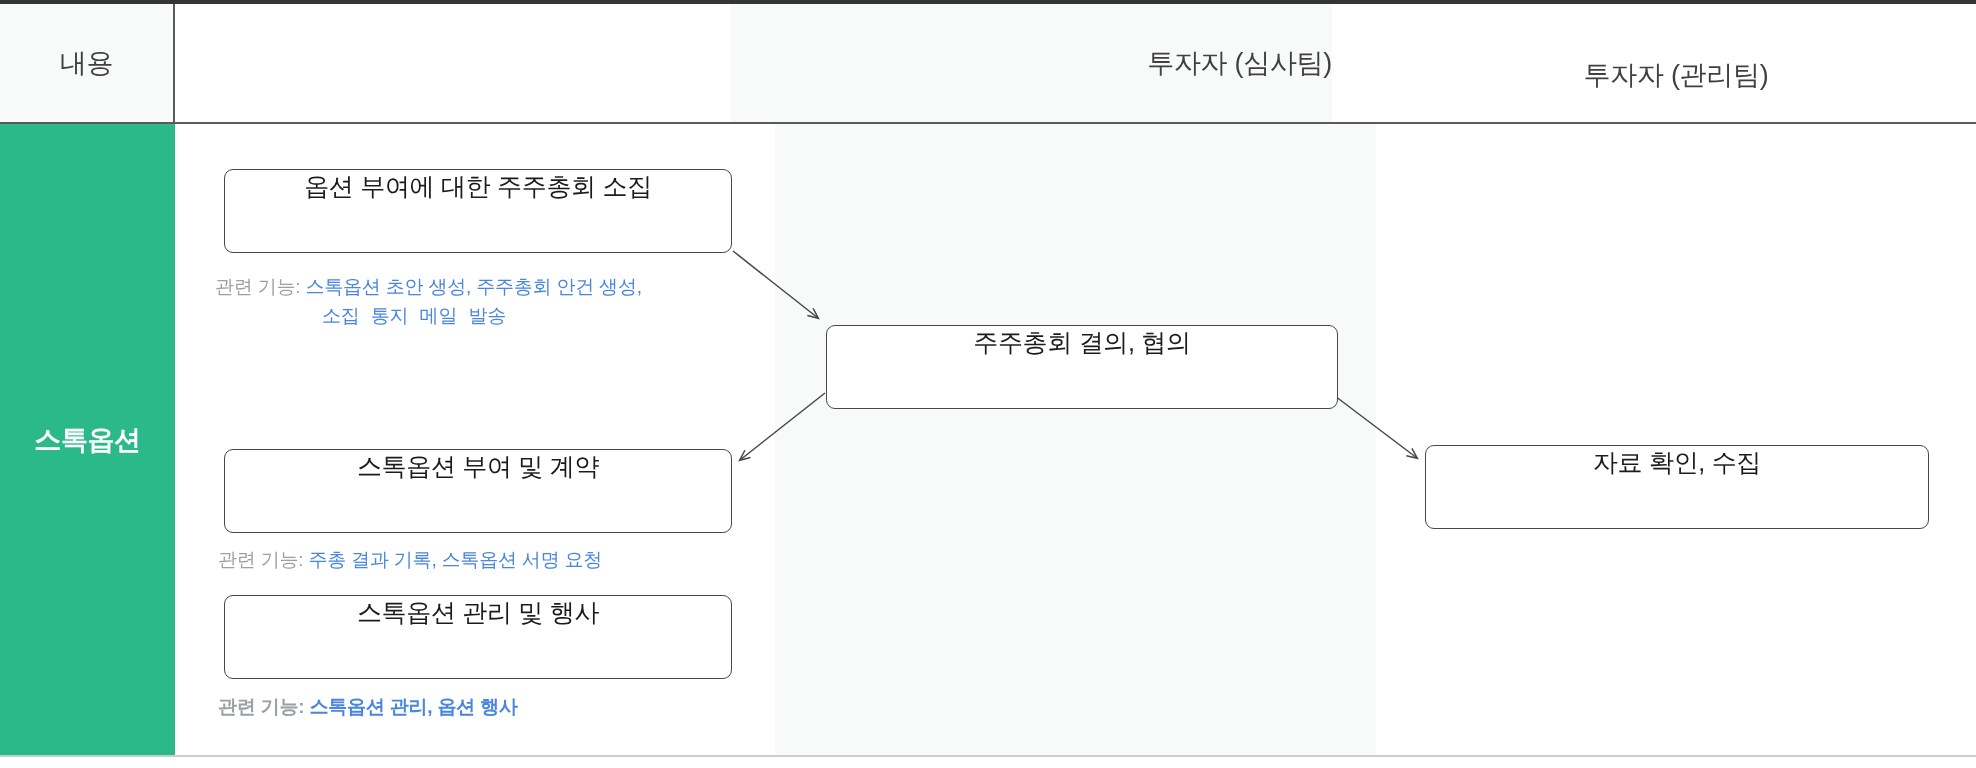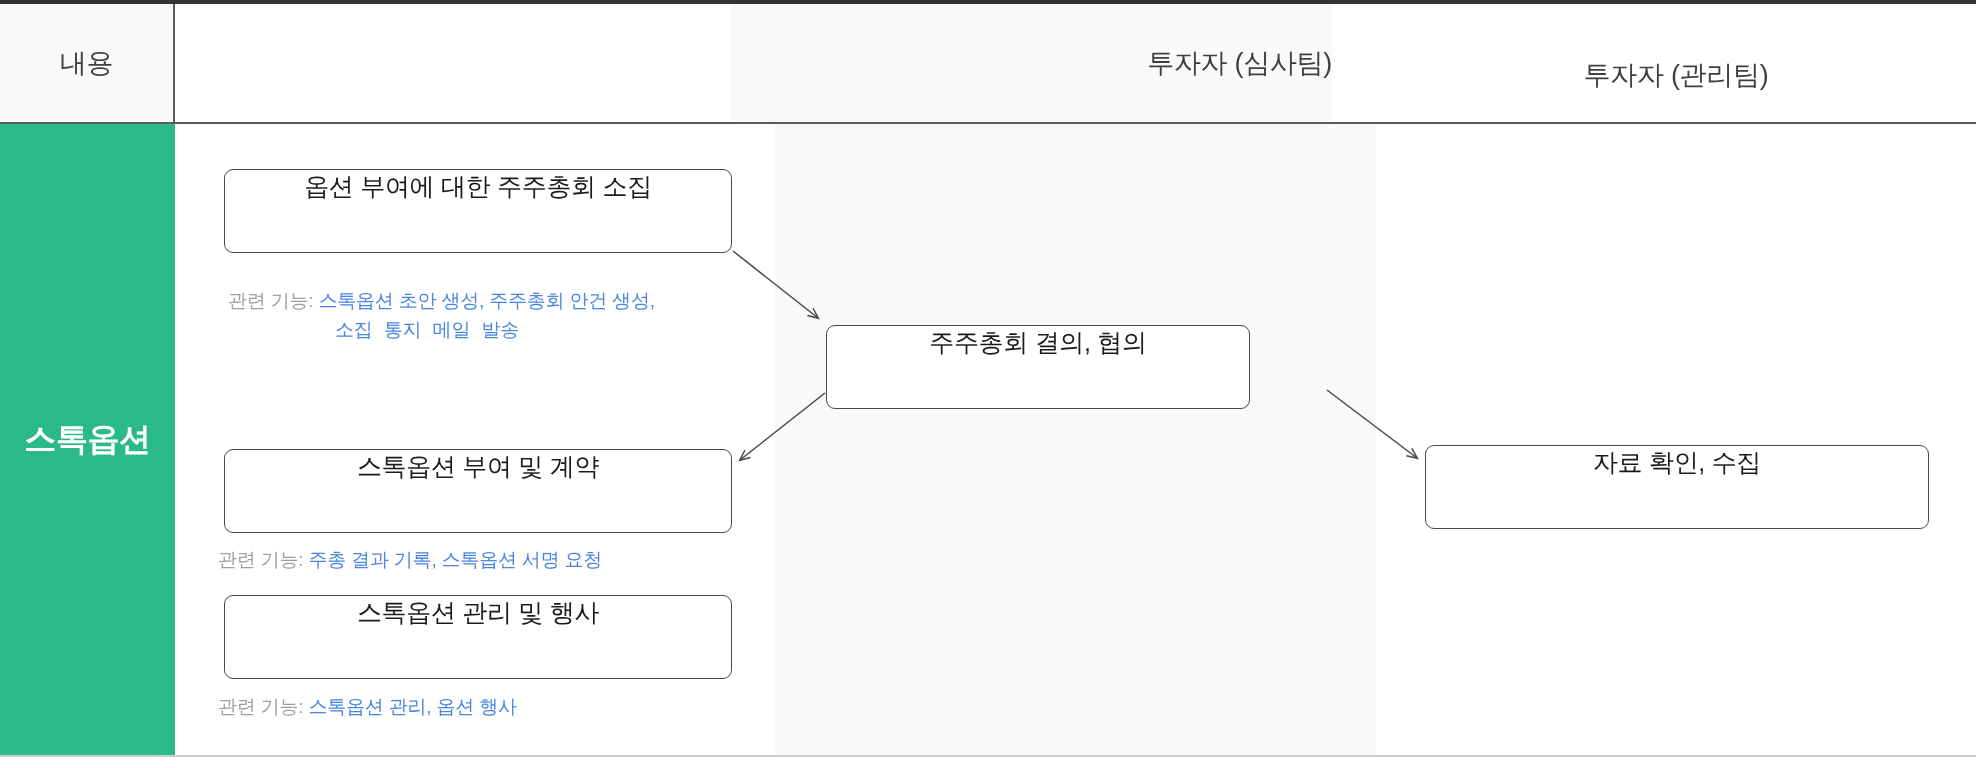--- a/index.html
+++ b/index.html
@@ -91,21 +91,21 @@
     left: 0;
     top: 0;
     width: 175px;
     height: 631px;
     background: #2bb98a;
     display: flex;
     align-items: center;
     justify-content: center;
   }
   .lane-green-label {
-    font-size: 32px;
+    font-size: 27px;
     font-weight: bold;
     color: #ffffff;
     letter-spacing: -0.4px;
     white-space: nowrap;
   }
   .bottom-rule {
     position: absolute;
     left: 0;
     top: 631px;
     width: 1976px;
@@ -124,21 +124,21 @@
     align-items: flex-start;
     justify-content: center;
     font-size: 25px;
     color: #1b1b1b;
     letter-spacing: -0.3px;
     white-space: nowrap;
     z-index: 3;
   }
 
   #box-convene      { left: 224px;  top: 169px; width: 508px; height: 84px; }
-  #box-resolution   { left: 826px;  top: 325px; width: 424px; height: 84px; }
+  #box-resolution   { left: 826px;  top: 325px; width: 512px; height: 84px; }
   #box-grant        { left: 224px;  top: 449px; width: 508px; height: 84px; }
   #box-manage       { left: 224px;  top: 595px; width: 508px; height: 84px; }
   #box-collect      { left: 1425px; top: 445px; width: 504px; height: 84px; }
 
   
   .caption {
     position: absolute;
     font-size: 19px;
     color: #9aa0a4;
     letter-spacing: -0.2px;
@@ -147,23 +147,23 @@
     white-space: nowrap;
   }
   .caption .fn {
     color: #4a86e0;
   }
   .caption .indent {
     display: block;
     padding-left: 107px;
     font-family: Liberation Mono, monospace;
   }
-  #cap-convene { left: 228px; top: 272px; margin-top: 14px; }
+  #cap-convene { left: 215px; top: 272px; }
   #cap-grant   { left: 218px; top: 545px; }
-  #cap-manage  { left: 218px; top: 692px; }
+  #cap-manage  { left: 218px; top: 692px; font-weight: bold; }
 
   
   .arrows {
     position: absolute;
     left: 0;
     top: 0;
     width: 1976px;
     height: 768px;
     pointer-events: none;
     z-index: 2;

